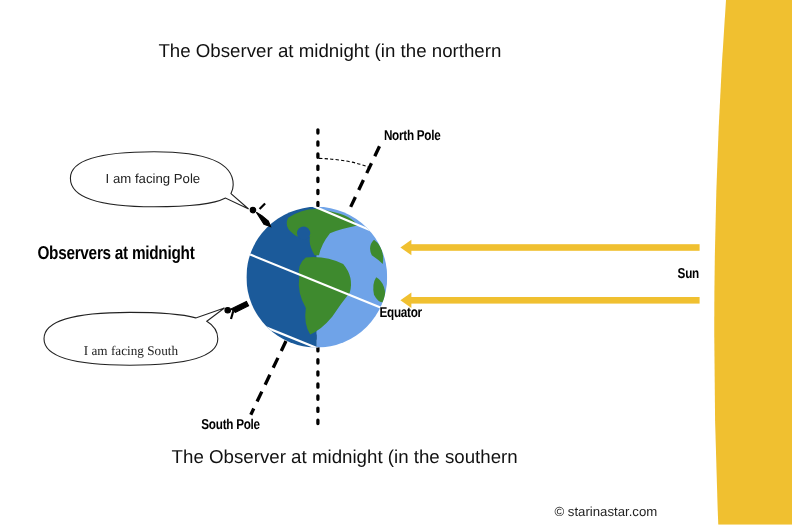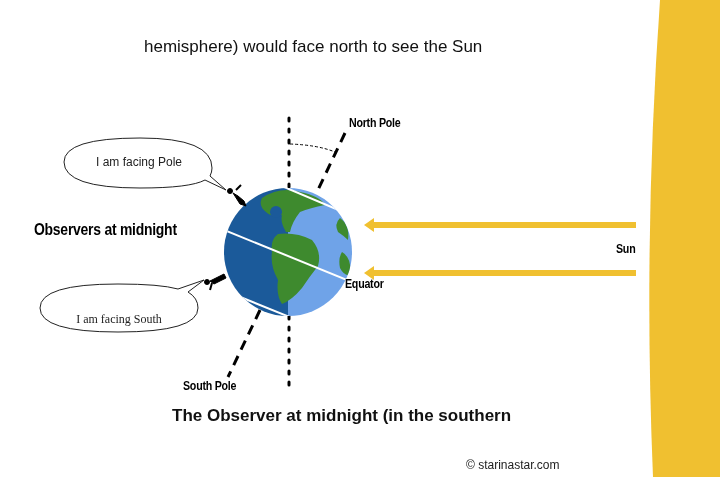--- a/index.html
+++ b/index.html
@@ -72,34 +72,34 @@
   </g>
 
   <g fill="#000" stroke="#000">
     <circle cx="207" cy="282" r="2.5"></circle>
     <path d="M210,281 L224,274 L226,278 L214,284 Z" stroke-width="1"></path>
     <line x1="212" y1="283" x2="210" y2="290" stroke-width="2"></line>
   </g>
 </svg>
 
 <div class="abs caption" style="left:144px; top:36px;">
-  <div>hemisphere) would face north to see the Sun</div>
+  <div>The Observer at midnight (in the northern</div>
 </div>
 
 <div class="abs label-bold" style="left:349px; top:115px; font-size:13px;">North Pole</div>
 
 <div class="abs bubble-text" style="left:68px; top:155px; width:142px;">I am facing Pole</div>
 
 <div class="abs label-bold" style="left:34px; top:220px; font-size:17px;">Observers at midnight</div>
 
 <div class="abs label-bold" style="left:345px; top:276px; font-size:13px;">Equator</div>
 
 <div class="abs label-bold" style="left:616px; top:241px; font-size:13px;">Sun</div>
 
 <div class="abs bubble-text" style="left:44px; top:312px; width:150px;font-family:Liberation Serif, serif;">I am facing South</div>
 
 <div class="abs label-bold" style="left:183px; top:378px; font-size:13px;">South Pole</div>
 
-<div class="abs caption" style="left:172px; top:405px;font-weight:bold;">
+<div class="abs caption" style="left:156px; top:405px;">
   <div>The Observer at midnight (in the southern</div>
 </div>
 
-<div class="abs copyright" style="left:466px; top:458px;">© starinastar.com</div>
+<div class="abs copyright" style="left:504px; top:458px;">© starinastar.com</div>
 
 </body></html>

